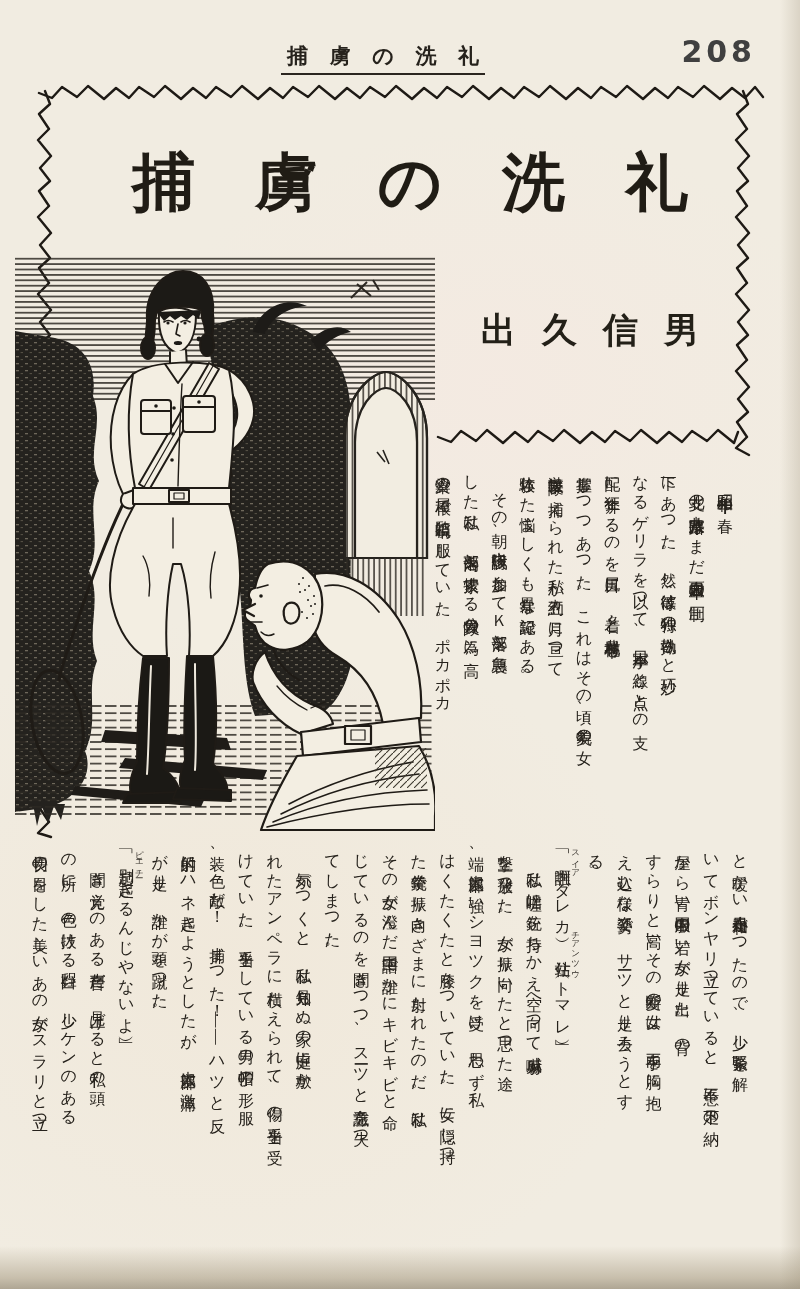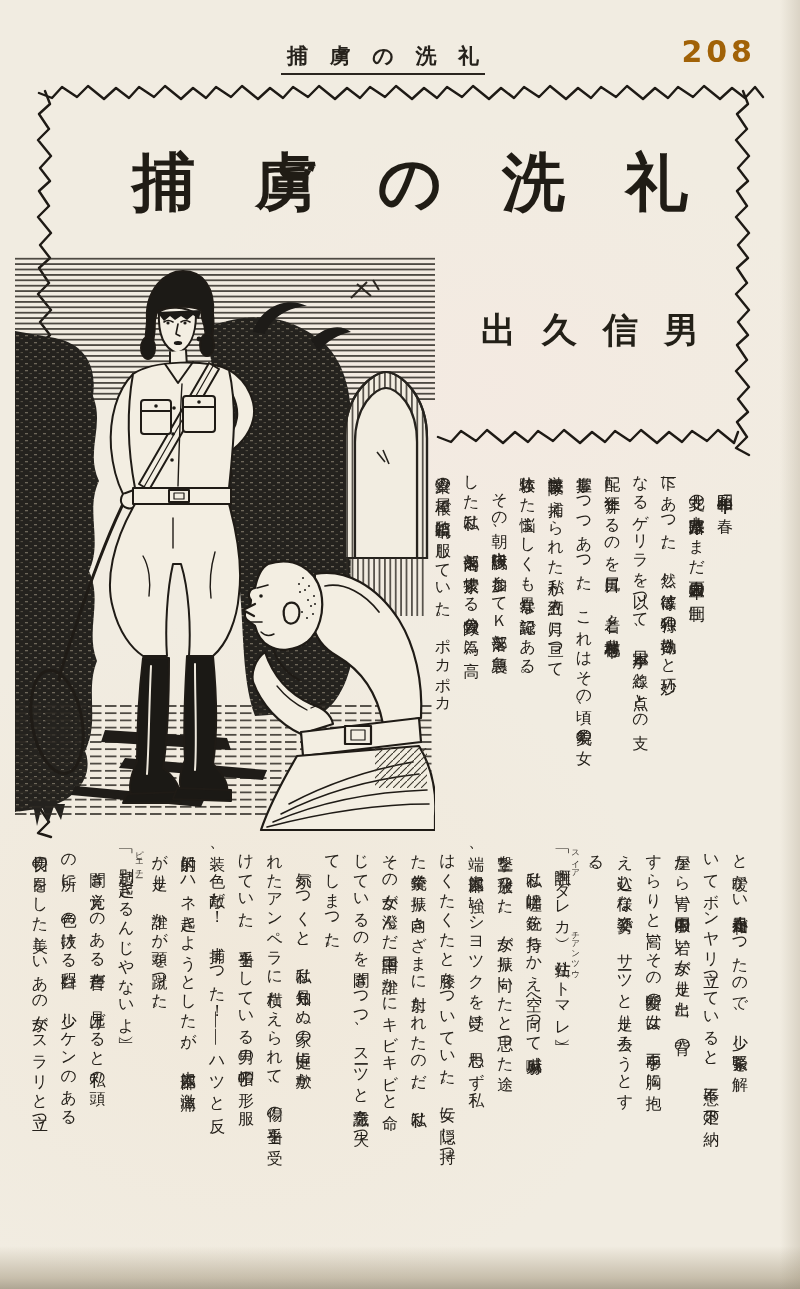--- a/index.html
+++ b/index.html
@@ -16,21 +16,21 @@
   
   .running-title{
     left:287px;top:42px;width:192px;height:28px;
     display:flex;justify-content:space-between;align-items:flex-start;
     font-size:21px;font-weight:600;letter-spacing:0;
   }
   .header-rule{left:281px;top:73px;width:204px;height:0;border-top:2px solid #2b2620;}
   .page-number{
     left:672px;top:34px;width:84px;height:34px;
     font-family:"DejaVu Sans", sans-serif;font-weight:bold;font-size:30px;
-    letter-spacing:4px;color:#a16207;text-align:right;
+    letter-spacing:4px;color:#404040;text-align:right;
   }
   
   .story-title{
     left:132px;top:144px;width:556px;height:78px;
     display:flex;justify-content:space-between;align-items:center;
     font-size:63px;font-weight:700;color:#201c15;
   }
   
   .author-name{
     left:481px;top:308px;width:218px;height:44px;

